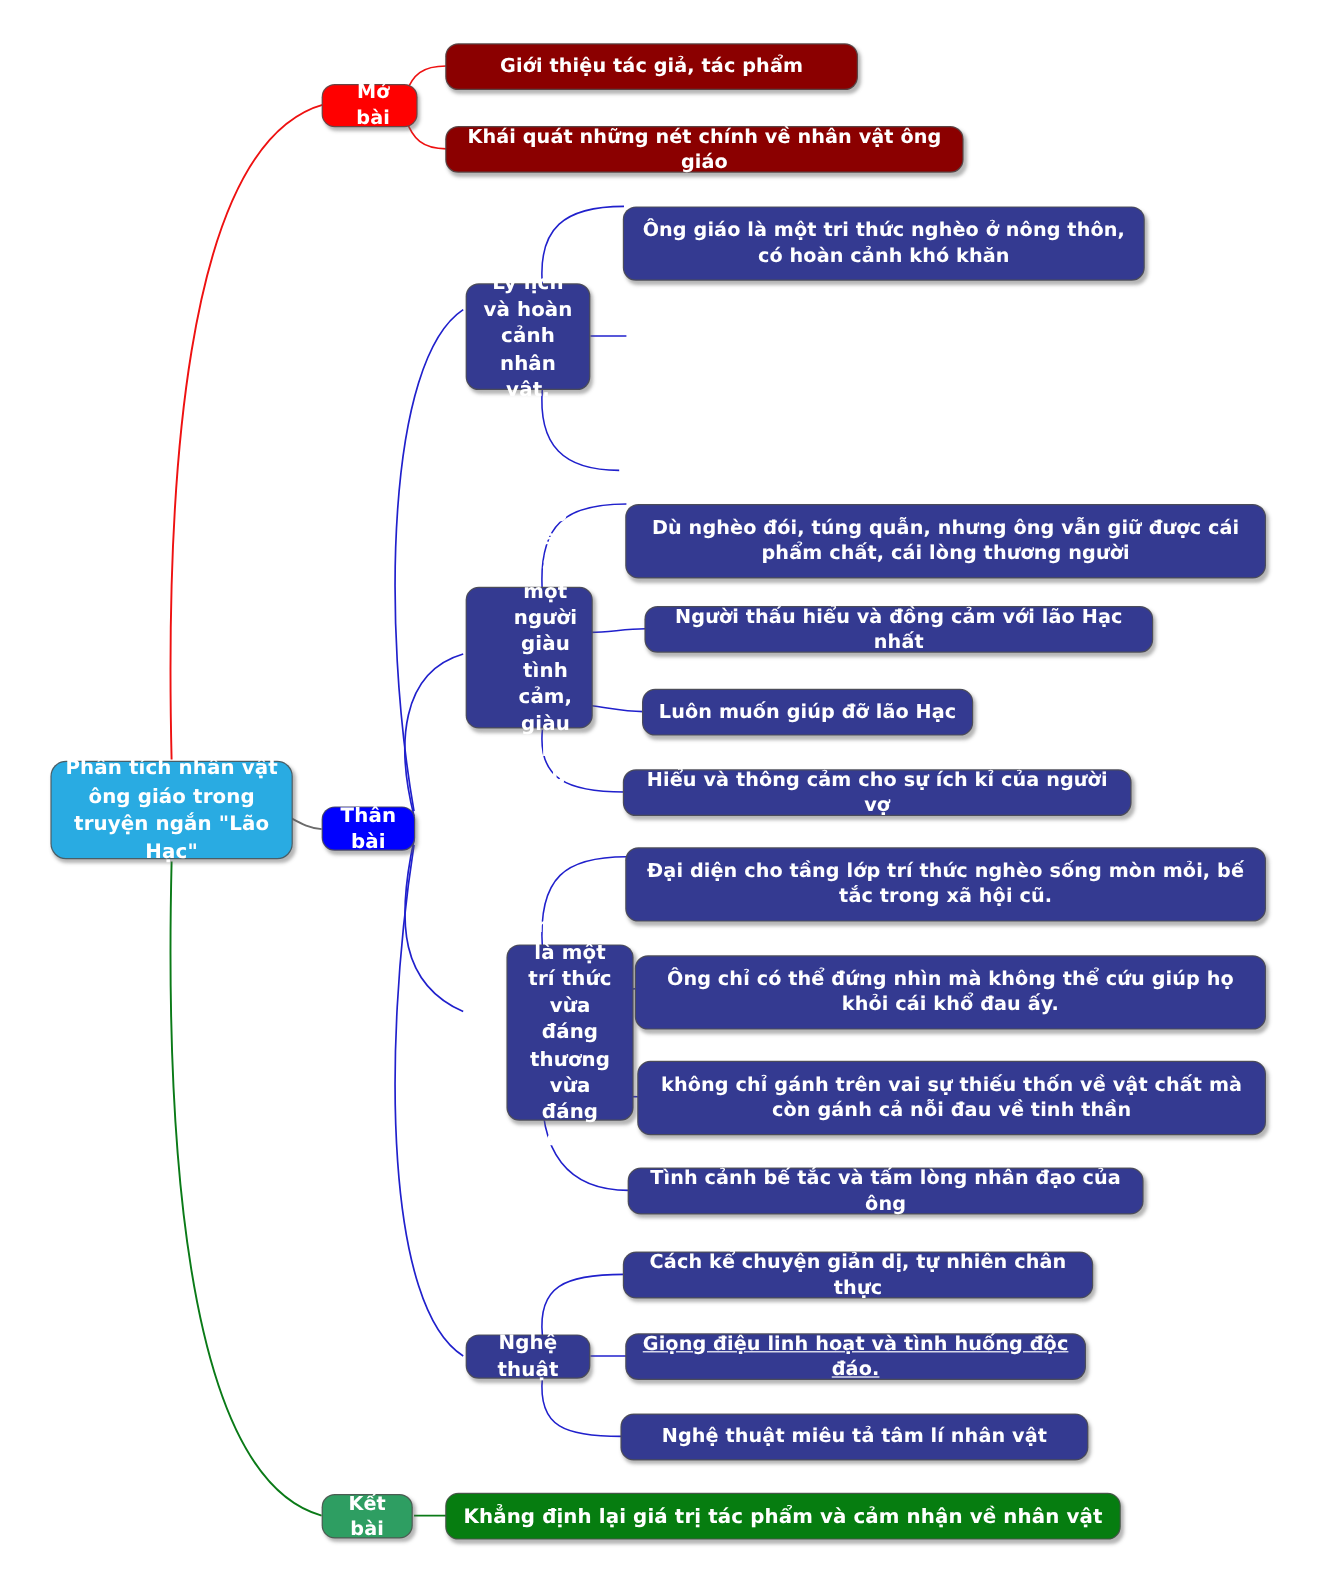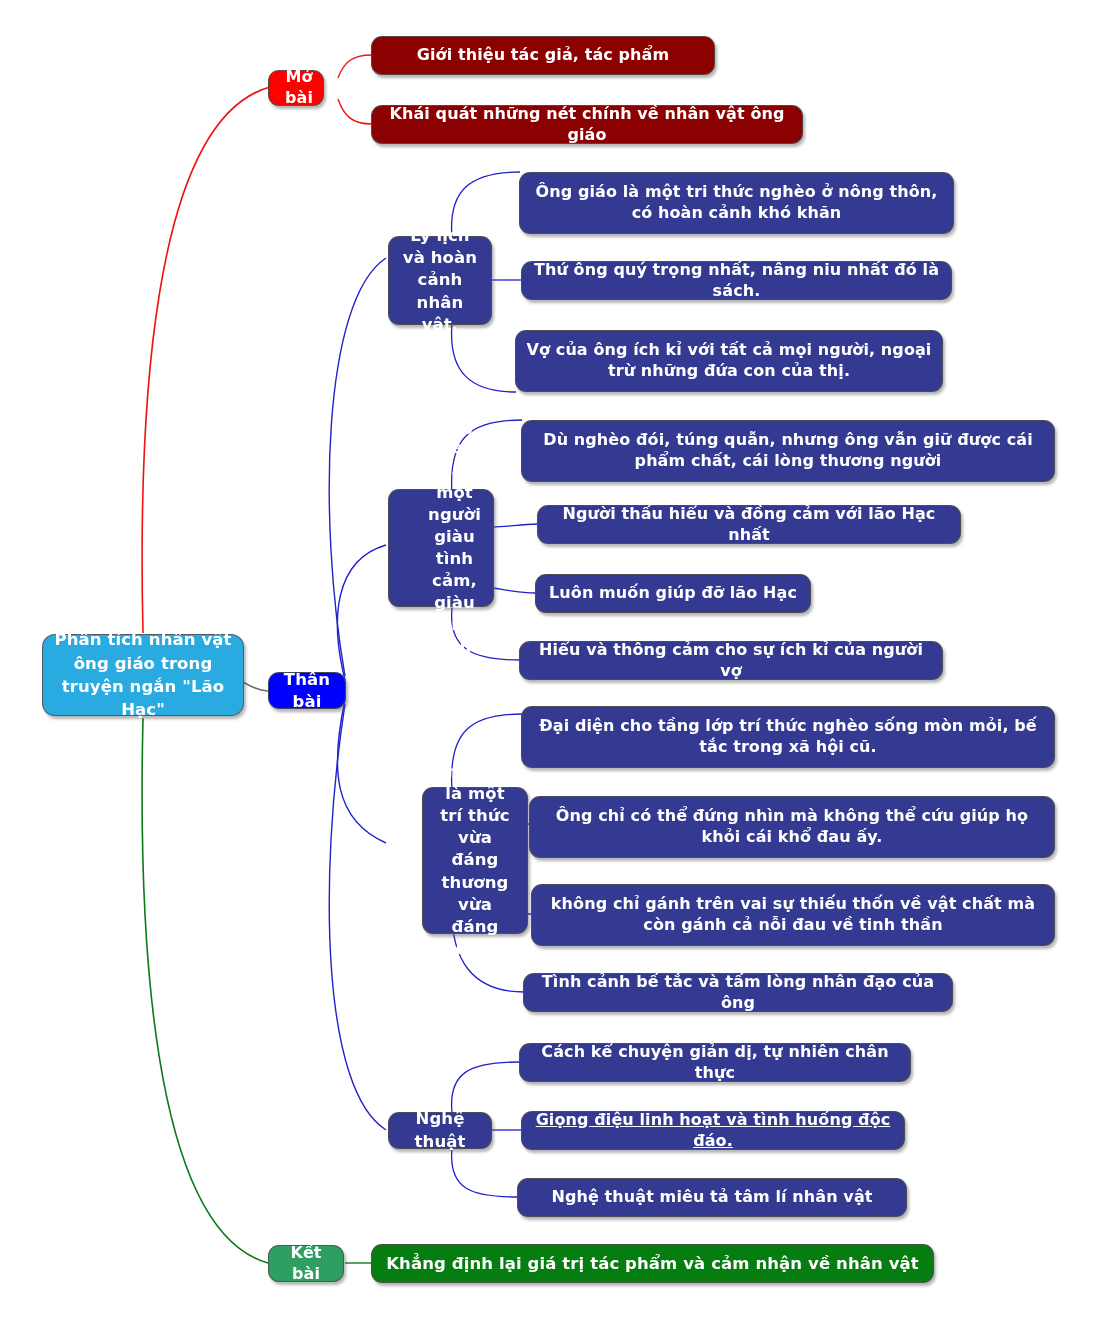--- a/index.html
+++ b/index.html
@@ -119,46 +119,40 @@
     <path d="M 492 1130 L 522 1130" fill="none" stroke="#2020cc" stroke-width="1.3"></path>
     <path d="M 452 1148 C 448 1190 472 1197 518 1197" fill="none" stroke="#2020cc" stroke-width="1.3"></path>
 
     <path d="M 345 1263 L 372 1263" fill="none" stroke="#0a7a17" stroke-width="1.4"></path>
   </svg>
 
   <div class="node n-root" style="left:42px; top:634px; width:202px; height:82px;">
     <span>Phân tích nhân vật ông giáo trong truyện ngắn "Lão Hạc"</span>
   </div>
 
-  <div class="node n-open" style="left:268px; top:70px; width:56px; height:36px;padding-left:15px;">
+  <div class="node n-open" style="left:268px; top:70px; width:80px; height:36px;padding-left:15px;">
     <span>Mở bài</span>
   </div>
   <div class="node n-open-child" style="left:371px; top:36px; width:344px; height:39px;">
     <span>Giới thiệu tác giả, tác phẩm</span>
   </div>
   <div class="node n-open-child" style="left:371px; top:105px; width:432px; height:39px;">
     <span>Khái quát những nét chính về nhân vật ông giáo</span>
   </div>
 
   <div class="node n-body" style="left:268px; top:672px; width:78px; height:37px;">
     <span>Thân bài</span>
   </div>
 
   <div class="node n-blue-sub" style="left:388px; top:236px; width:104px; height:89px;">
     <span>Lý lịch và hoàn cảnh nhân vật.</span>
   </div>
   <div class="node n-blue" style="left:519px; top:172px; width:435px; height:62px;">
     <span>Ông giáo là một tri thức nghèo ở nông thôn, có hoàn cảnh khó khăn</span>
   </div>
-  <div class="node n-blue" style="left:521px; top:261px; width:431px; height:39px;">
-    <span>Thứ ông quý trọng nhất, nâng niu nhất đó là sách.</span>
-  </div>
-  <div class="node n-blue" style="left:515px; top:330px; width:428px; height:62px;">
-    <span>Vợ của ông ích kỉ với tất cả mọi người, ngoại trừ những đứa con của thị.</span>
-  </div>
 
   <div class="node n-blue-sub" style="left:388px; top:489px; width:106px; height:118px;padding-left:36px;">
     <span>Ông giáo là một người giàu tình cảm, giàu lòng yêu thương.</span>
   </div>
   <div class="node n-blue" style="left:521px; top:420px; width:534px; height:62px;">
     <span>Dù nghèo đói, túng quẫn, nhưng ông vẫn giữ được cái phẩm chất, cái lòng thương người</span>
   </div>
   <div class="node n-blue" style="left:537px; top:505px; width:424px; height:39px;">
     <span>Người thấu hiểu và đồng cảm với lão Hạc nhất</span>
   </div>

